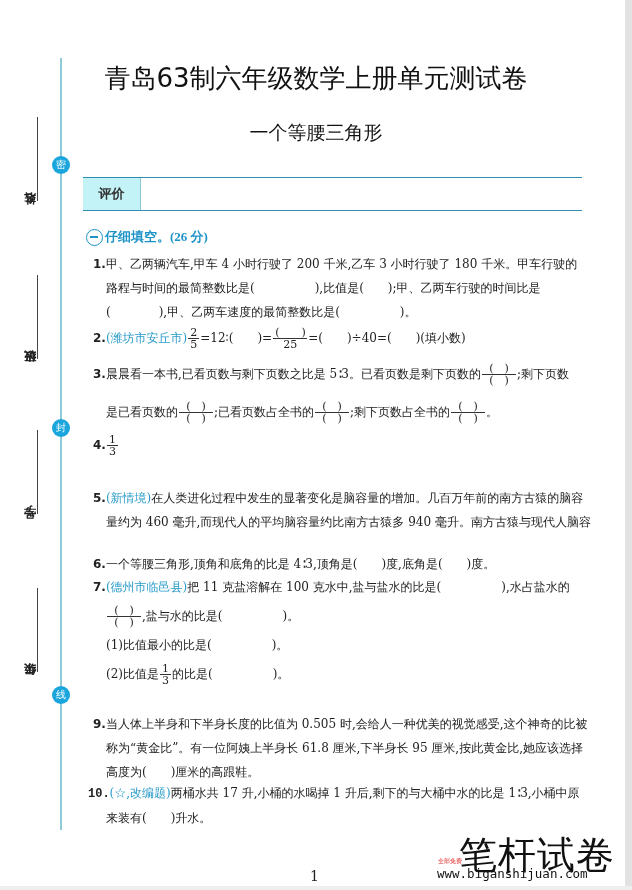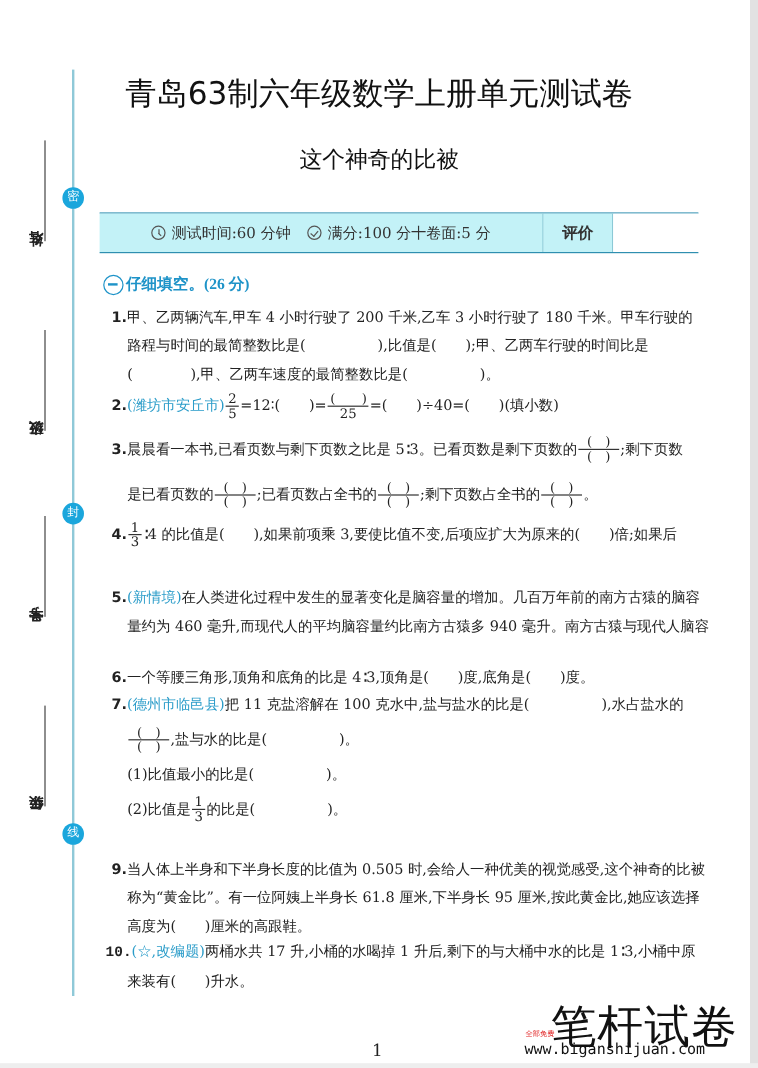--- a/index.html
+++ b/index.html
@@ -75,33 +75,23 @@
   <div class="field-label" style="top:359px;height:28px">班级</div>
 
   <div class="field-line" style="top:430px;height:84px"></div>
   <div class="field-label" style="top:514px;height:28px">学号</div>
 
   <div class="field-line" style="top:588px;height:84px"></div>
   <div class="field-label" style="top:672px;height:28px">年级</div>
 </div>
 
 <div class="title">青岛63制六年级数学上册单元测试卷</div>
-<div class="subtitle">这个神奇的比被</div>
+<div class="subtitle">一个等腰三角形</div>
 
 <div class="banner">
-  <div class="banner-info">
-    <span class="item">
-      <span class="ico ico-clock"></span>
-      <span>测试时间:60 分钟</span>
-    </span>
-    <span class="item">
-      <span class="ico ico-check"></span>
-      <span>满分:100 分十卷面:5 分</span>
-    </span>
-  </div>
   <div class="banner-eval">评价</div>
   <div class="banner-blank"></div>
 </div>
 
 <div class="section-head">
   <span class="section-num"></span>
   <span>仔细填空。(26 分)</span>
 </div>
 
 <div class="q" style="top:252px">
@@ -141,21 +131,21 @@
         <span class="bar"></span>
         <span class="den">(　)</span>
       </span><span>。</span></span>
 </div>
 
 <div class="q tall" style="top:428px">
   <span class="line"><span class="qn">4.</span><span class="frac">
         <span class="num">1</span>
         <span class="bar"></span>
         <span class="den">3</span>
-      </span><span>∶4 的比值是(　　),如果前项乘 3,要使比值不变,后项应扩大为原来的(　　)倍;如果后</span></span>
+      </span></span>
 </div>
 
 <div class="q" style="top:486px">
   <span class="line"><span class="qn">5.</span><span class="src">(新情境)</span><span>在人类进化过程中发生的显著变化是脑容量的增加。几百万年前的南方古猿的脑容</span></span>
   <span class="line">量约为 460 毫升,而现代人的平均脑容量约比南方古猿多 940 毫升。南方古猿与现代人脑容</span>
 </div>
 
 <div class="q" style="top:552px">
   <span class="line"><span class="qn">6.</span><span>一个等腰三角形,顶角和底角的比是 4∶3,顶角是(　　)度,底角是(　　)度。</span></span>
 </div>

